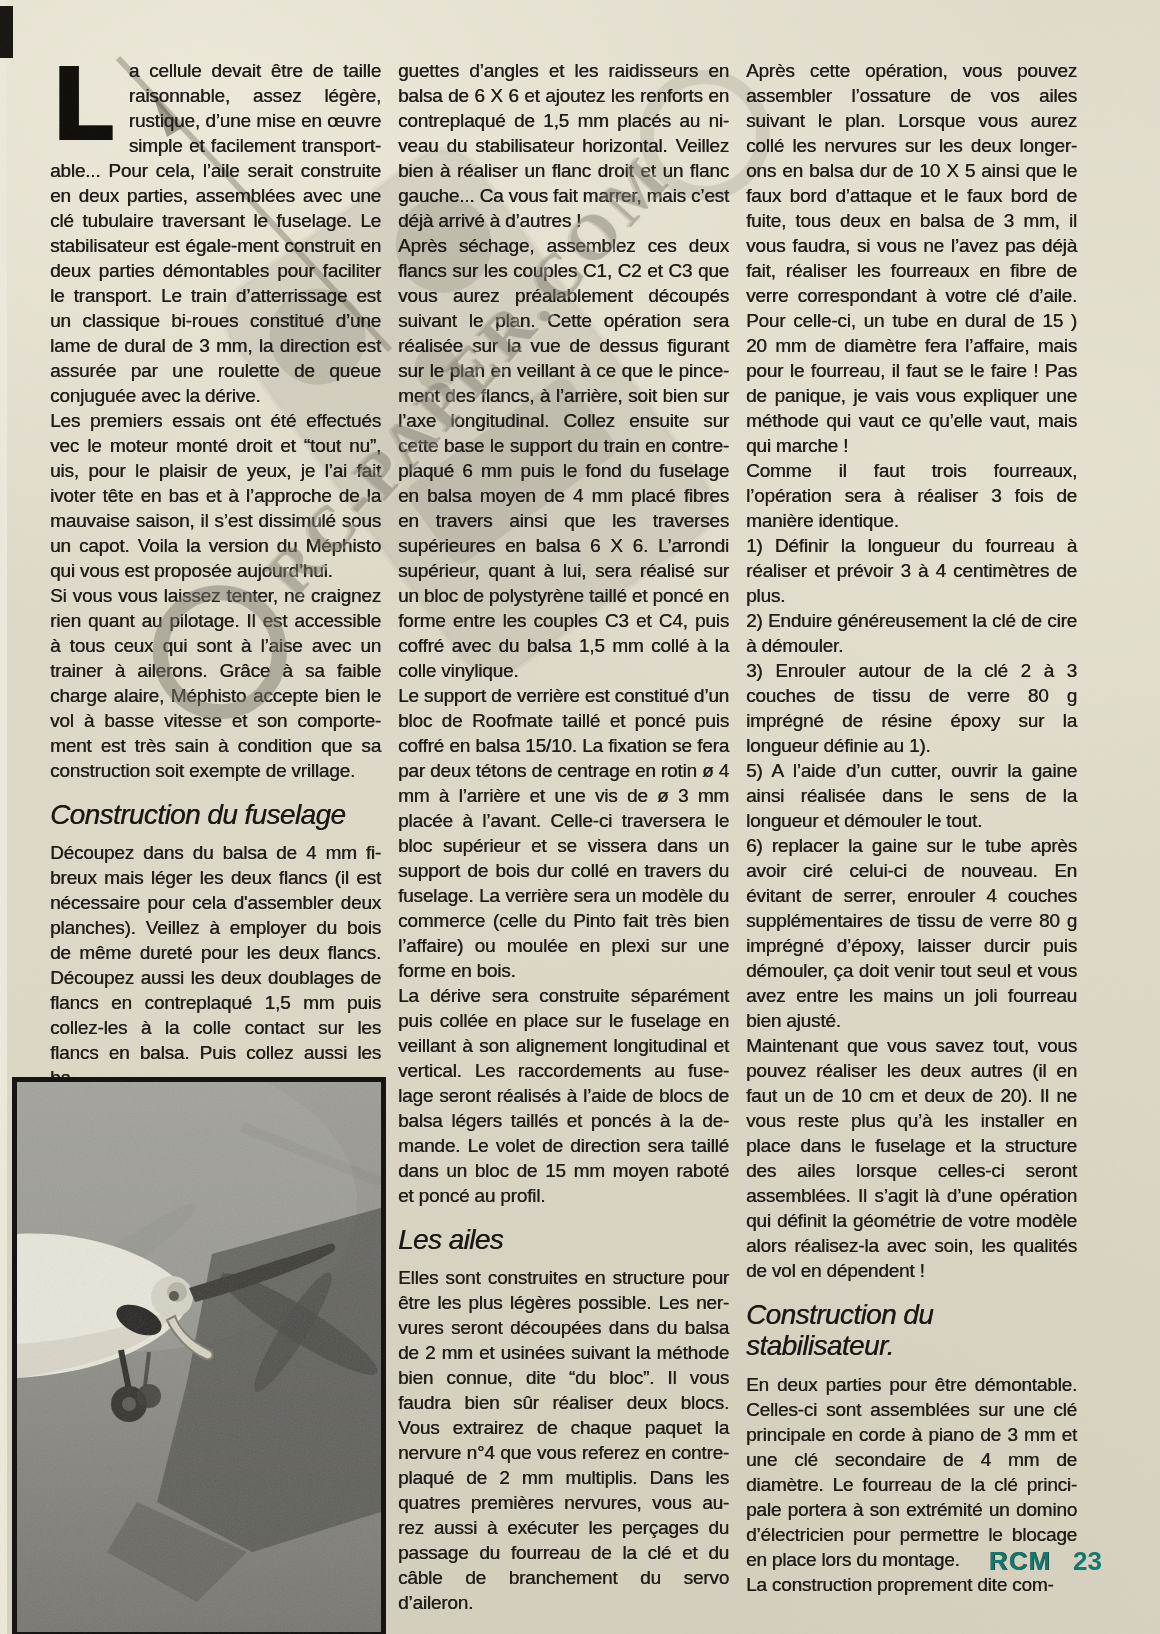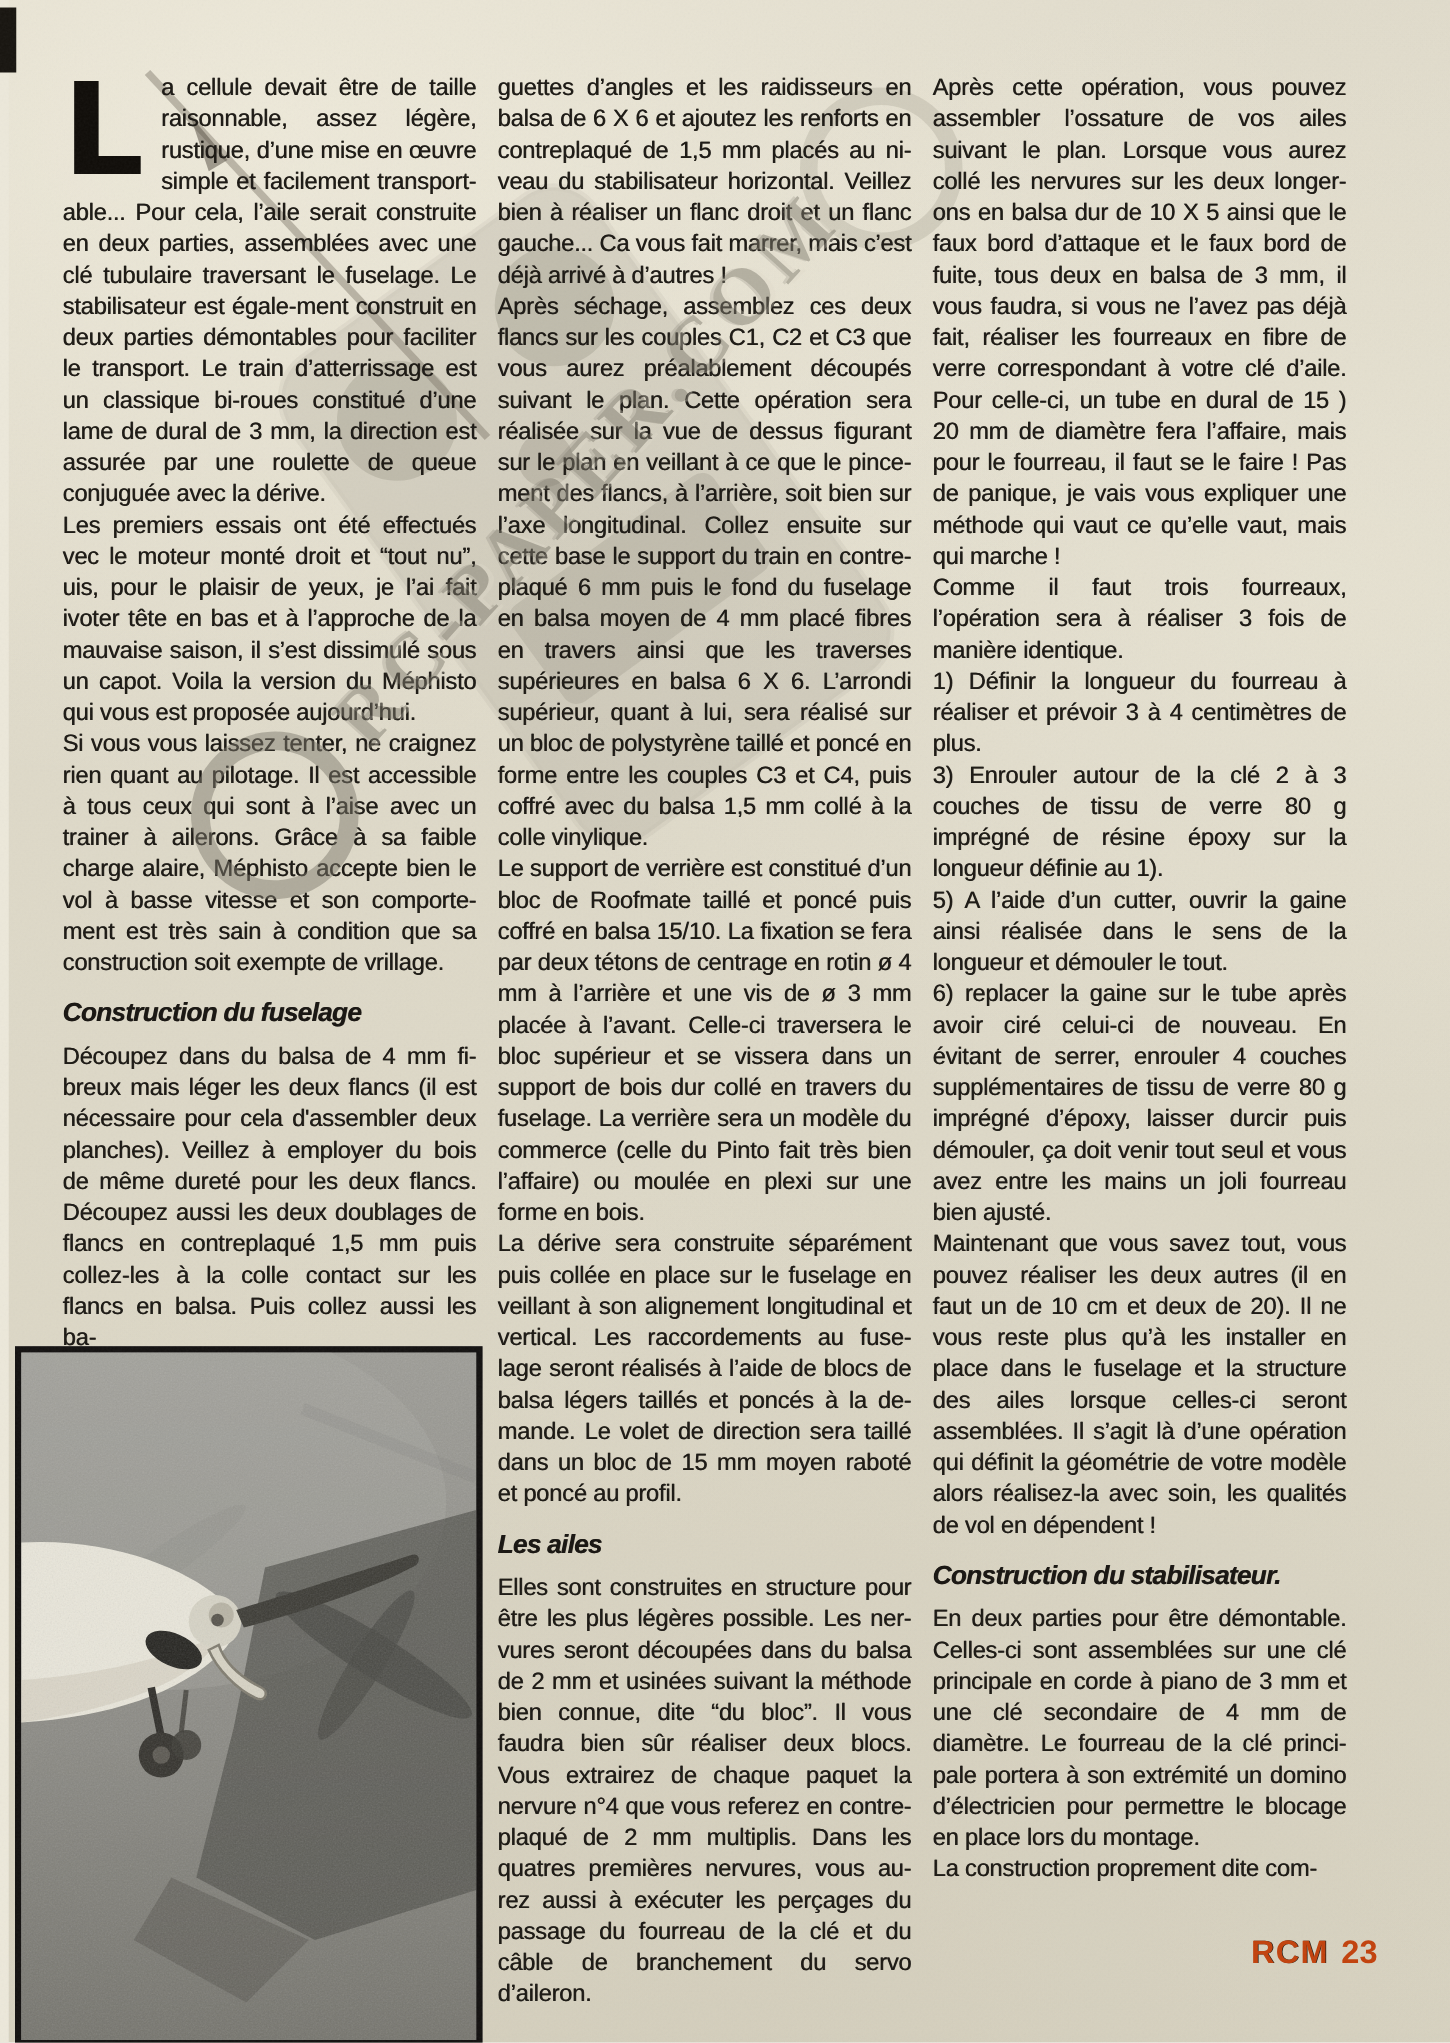--- a/index.html
+++ b/index.html
@@ -18,21 +18,21 @@
   .ghost{position:absolute;left:60px;top:20px;z-index:0;pointer-events:none;}
 
   .columns{position:absolute;left:50px;top:58px;width:1028px;display:flex;gap:17px;z-index:2;}
   .col{width:331px;}
   p.body{
     margin:0;font-size:19px;line-height:25px;text-align:justify;
     letter-spacing:-0.2px;color:#1b1813;
     text-shadow:0.4px 0 rgba(27,24,19,.85);
   }
   h2.heading{
-    margin:16px 0 10px;font-size:21px;font-style:italic;font-weight:bold;
+    margin:16px 0 10px;font-size:28px;font-style:italic;font-weight:normal;
     color:#171410;letter-spacing:-0.6px;line-height:1.12;
     text-shadow:0.4px 0 rgba(23,20,16,.85);
   }
   .dropcap{
     float:left;font-family:"DejaVu Sans",sans-serif;font-weight:bold;
     font-size:102px;line-height:76px;color:#0f0c08;margin:9px 14px 8px 0;
   }
 
   .watermark{
     position:absolute;left:175px;top:635px;z-index:3;pointer-events:none;
@@ -46,22 +46,22 @@
     white-space:nowrap;
   }
 
   .photo{
     position:absolute;left:12px;top:1077px;width:374px;height:560px;
     border:5px solid #131110;box-sizing:border-box;background:#878680;z-index:4;
   }
   .photo svg{display:block;width:100%;height:100%;}
 
   .footer{
-    position:absolute;right:58px;top:1546px;z-index:5;display:flex;gap:10px;
-    align-items:baseline;color:#c2410c;
+    position:absolute;right:58px;top:1546px;z-index:5;display:flex;gap:22px;
+    align-items:baseline;color:#0f766e;
   }
   .footer .brand{font-weight:bold;font-size:26px;letter-spacing:1px;text-shadow:0.6px 0 #211d17;}
   .footer .pnum{font-weight:bold;font-size:26px;}
 
   .grain{position:absolute;left:0;top:0;width:1160px;height:1634px;z-index:6;pointer-events:none;opacity:.05;}
 </style>
 </head>
 <body>
 
 <div class="edge-left"></div>
@@ -100,20 +100,21 @@
     <p class="body">Le support de verrière est constitué d’un bloc de Roofmate taillé et poncé puis coffré en balsa 15/10. La fixation se fera par deux tétons de centrage en rotin ø 4 mm à l’arrière et une vis de ø 3 mm placée à l’avant. Celle-ci traversera le bloc supérieur et se vissera dans un support de bois dur collé en travers du fuselage. La verrière sera un modèle du commerce (celle du Pinto fait très bien l’affaire) ou moulée en plexi sur une forme en bois.</p>
     <p class="body">La dérive sera construite séparément puis collée en place sur le fuselage en veillant à son alignement longitudinal et vertical. Les raccordements au fuse-lage seront réalisés à l’aide de blocs de balsa légers taillés et poncés à la de-mande. Le volet de direction sera taillé dans un bloc de 15 mm moyen raboté et poncé au profil.</p>
     <h2 class="heading">Les ailes</h2>
     <p class="body">Elles sont construites en structure pour être les plus légères possible. Les ner-vures seront découpées dans du balsa de 2 mm et usinées suivant la méthode bien connue, dite “du bloc”. Il vous faudra bien sûr réaliser deux blocs. Vous extrairez de chaque paquet la nervure n°4 que vous referez en contre-plaqué de 2 mm multiplis. Dans les quatres premières nervures, vous au-rez aussi à exécuter les perçages du passage du fourreau de la clé et du câble de branchement du servo d’aileron.</p>
   </div>
 
   <div class="col">
     <p class="body">Après cette opération, vous pouvez assembler l’ossature de vos ailes suivant le plan. Lorsque vous aurez collé les nervures sur les deux longer-ons en balsa dur de 10 X 5 ainsi que le faux bord d’attaque et le faux bord de fuite, tous deux en balsa de 3 mm, il vous faudra, si vous ne l’avez pas déjà fait, réaliser les fourreaux en fibre de verre correspondant à votre clé d’aile. Pour celle-ci, un tube en dural de 15 ) 20 mm de diamètre fera l’affaire, mais pour le fourreau, il faut se le faire ! Pas de panique, je vais vous expliquer une méthode qui vaut ce qu’elle vaut, mais qui marche !</p>
     <p class="body">Comme il faut trois fourreaux, l’opération sera à réaliser 3 fois de manière identique.</p>
     <p class="body">1) Définir la longueur du fourreau à réaliser et prévoir 3 à 4 centimètres de plus.</p>
+    <p class="body">2) Enduire généreusement la clé de cire à démouler.</p>
     <p class="body">3) Enrouler autour de la clé 2 à 3 couches de tissu de verre 80 g imprégné de résine époxy sur la longueur définie au 1).</p>
     <p class="body">5) A l’aide d’un cutter, ouvrir la gaine ainsi réalisée dans le sens de la longueur et démouler le tout.</p>
     <p class="body">6) replacer la gaine sur le tube après avoir ciré celui-ci de nouveau. En évitant de serrer, enrouler 4 couches supplémentaires de tissu de verre 80 g imprégné d’époxy, laisser durcir puis démouler, ça doit venir tout seul et vous avez entre les mains un joli fourreau bien ajusté.</p>
     <p class="body">Maintenant que vous savez tout, vous pouvez réaliser les deux autres (il en faut un de 10 cm et deux de 20). Il ne vous reste plus qu’à les installer en place dans le fuselage et la structure des ailes lorsque celles-ci seront assemblées. Il s’agit là d’une opération qui définit la géométrie de votre modèle alors réalisez-la avec soin, les qualités de vol en dépendent !</p>
     <h2 class="heading">Construction du stabilisateur.</h2>
     <p class="body">En deux parties pour être démontable. Celles-ci sont assemblées sur une clé principale en corde à piano de 3 mm et une clé secondaire de 4 mm de diamètre. Le fourreau de la clé princi-pale portera à son extrémité un domino d’électricien pour permettre le blocage en place lors du montage.</p>
     <p class="body">La construction proprement dite com-</p>
   </div>
 </div>
 

